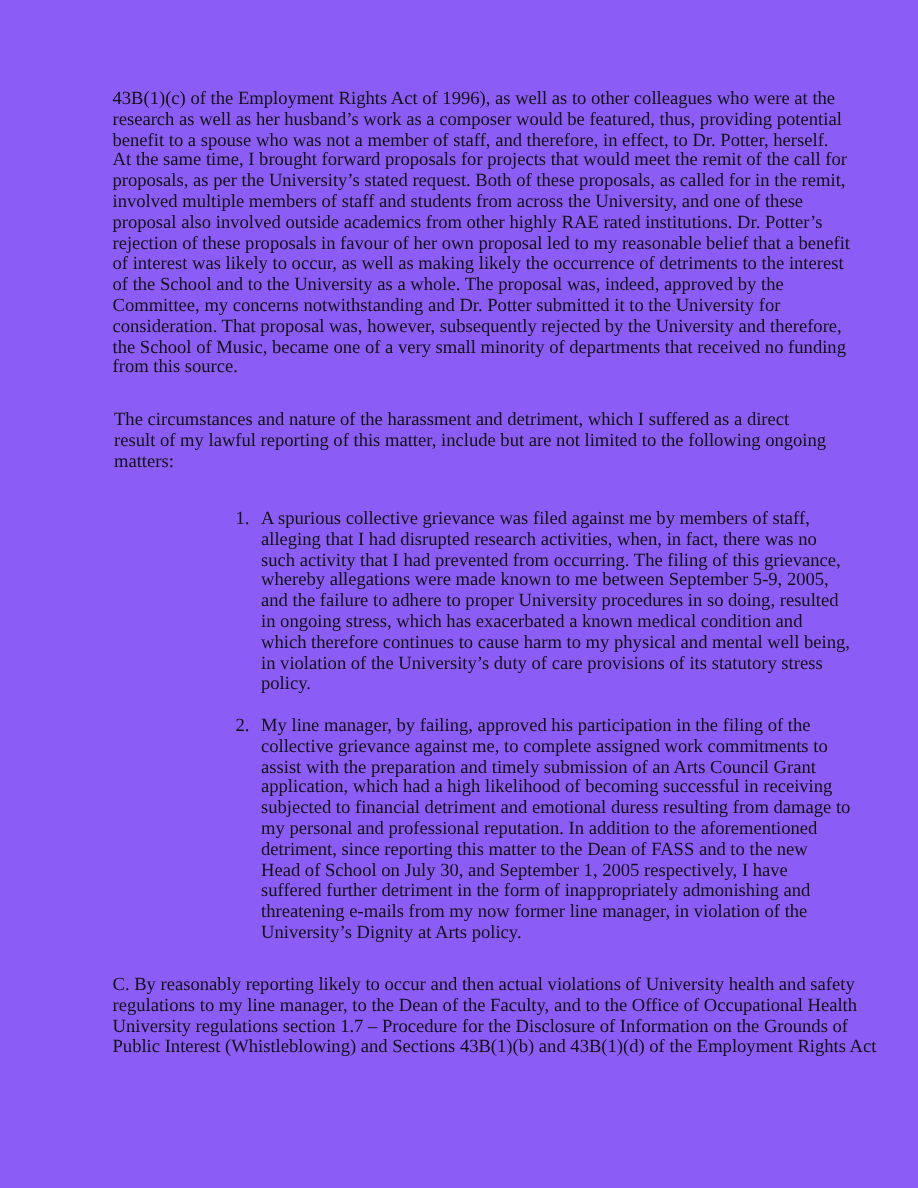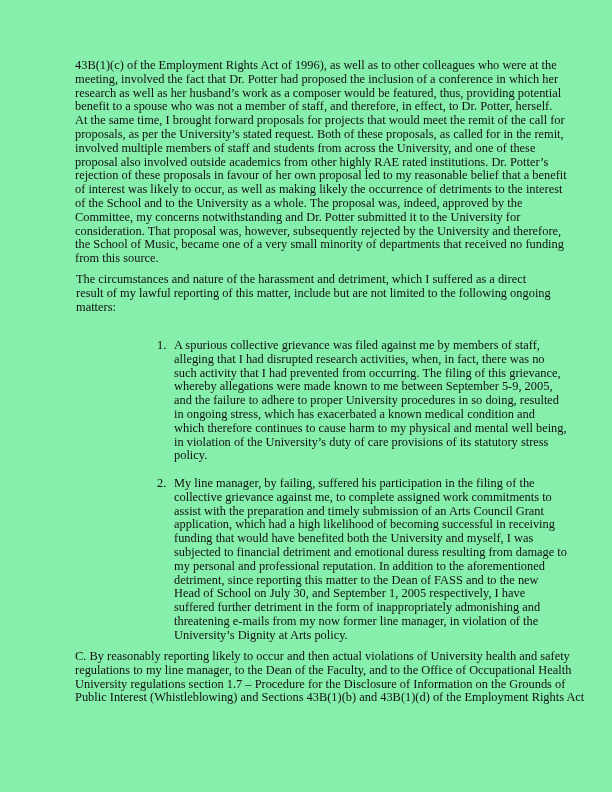--- a/index.html
+++ b/index.html
@@ -1,40 +1,39 @@
 <!DOCTYPE html>
 <html><head>
 <meta charset="utf-8">
 <style>
   html, body { margin: 0; padding: 0; background: #ffffff; }
   body { width: 612px; height: 792px; position: relative; overflow: hidden; }
   .page {
     position: absolute; left: 0; top: 0; width: 612px; height: 792px;
-    background: #86efac; color: #111111;
+    background: #8b5cf6; color: #111111;
     font-family: "Liberation Serif", serif; font-size: 12.4px; line-height: 13.8px;
   }
   .para { position: absolute; margin: 0; }
   .line { display: block; white-space: nowrap; }
   #p1 { left: 75px; top: 59px; }
   #p2 { left: 76px; top: 273px; }
   #item1 { left: 157px; top: 339px; }
   #item2 { left: 157px; top: 477px; }
   #p3 { left: 75px; top: 650px; }
   .list-item { position: absolute; }
   .num { position: absolute; left: 0; top: 0; }
   .item-text { position: absolute; left: 17px; top: 0; }
 </style>
 </head>
 <body>
 
 <div class="page">
 
   <div class="para" id="p1">
     <span class="line">43B(1)(c) of the Employment Rights Act of 1996), as well as to other colleagues who were at the</span>
-    <span class="line">meeting, involved the fact that Dr. Potter had proposed the inclusion of a conference in which her</span>
     <span class="line">research as well as her husband’s work as a composer would be featured, thus, providing potential</span>
     <span class="line">benefit to a spouse who was not a member of staff, and therefore, in effect, to Dr. Potter, herself.</span>
     <span class="line">At the same time, I brought forward proposals for projects that would meet the remit of the call for</span>
     <span class="line">proposals, as per the University’s stated request.  Both of these proposals, as called for in the remit,</span>
     <span class="line">involved multiple members of staff and students from across the University, and one of these</span>
     <span class="line">proposal also involved outside academics from other highly RAE rated institutions.  Dr. Potter’s</span>
     <span class="line">rejection of these proposals in favour of her own proposal led to my reasonable belief that a benefit</span>
     <span class="line">of interest was likely to occur, as well as making likely the occurrence of detriments to the interest</span>
     <span class="line">of the School and to the University as a whole.  The proposal was, indeed, approved by the</span>
     <span class="line">Committee, my concerns notwithstanding and Dr. Potter submitted it to the University for</span>
@@ -60,25 +59,24 @@
       <span class="line">in ongoing stress, which has exacerbated a known medical condition and</span>
       <span class="line">which therefore continues to cause harm to my physical and mental well being,</span>
       <span class="line">in violation of the University’s duty of care provisions of its statutory stress</span>
       <span class="line">policy.</span>
     </div>
   </div>
 
   <div class="para list-item" id="item2">
     <span class="num">2.</span>
     <div class="item-text">
-      <span class="line">My line manager, by failing, suffered his participation in the filing of the</span>
+      <span class="line">My line manager, by failing, approved his participation in the filing of the</span>
       <span class="line">collective grievance against me, to complete assigned work commitments to</span>
       <span class="line">assist with the preparation and timely submission of an Arts Council Grant</span>
       <span class="line">application, which had a high likelihood of becoming successful in receiving</span>
-      <span class="line">funding that would have benefited both the University and myself, I was</span>
       <span class="line">subjected to financial detriment and emotional duress resulting from damage to</span>
       <span class="line">my personal and professional reputation.  In addition to the aforementioned</span>
       <span class="line">detriment, since reporting this matter to the Dean of FASS and to the new</span>
       <span class="line">Head of School on July 30, and September 1, 2005 respectively, I have</span>
       <span class="line">suffered further detriment in the form of inappropriately admonishing and</span>
       <span class="line">threatening e-mails from my now former line manager, in violation of the</span>
       <span class="line">University’s Dignity at Arts policy.</span>
     </div>
   </div>
 

